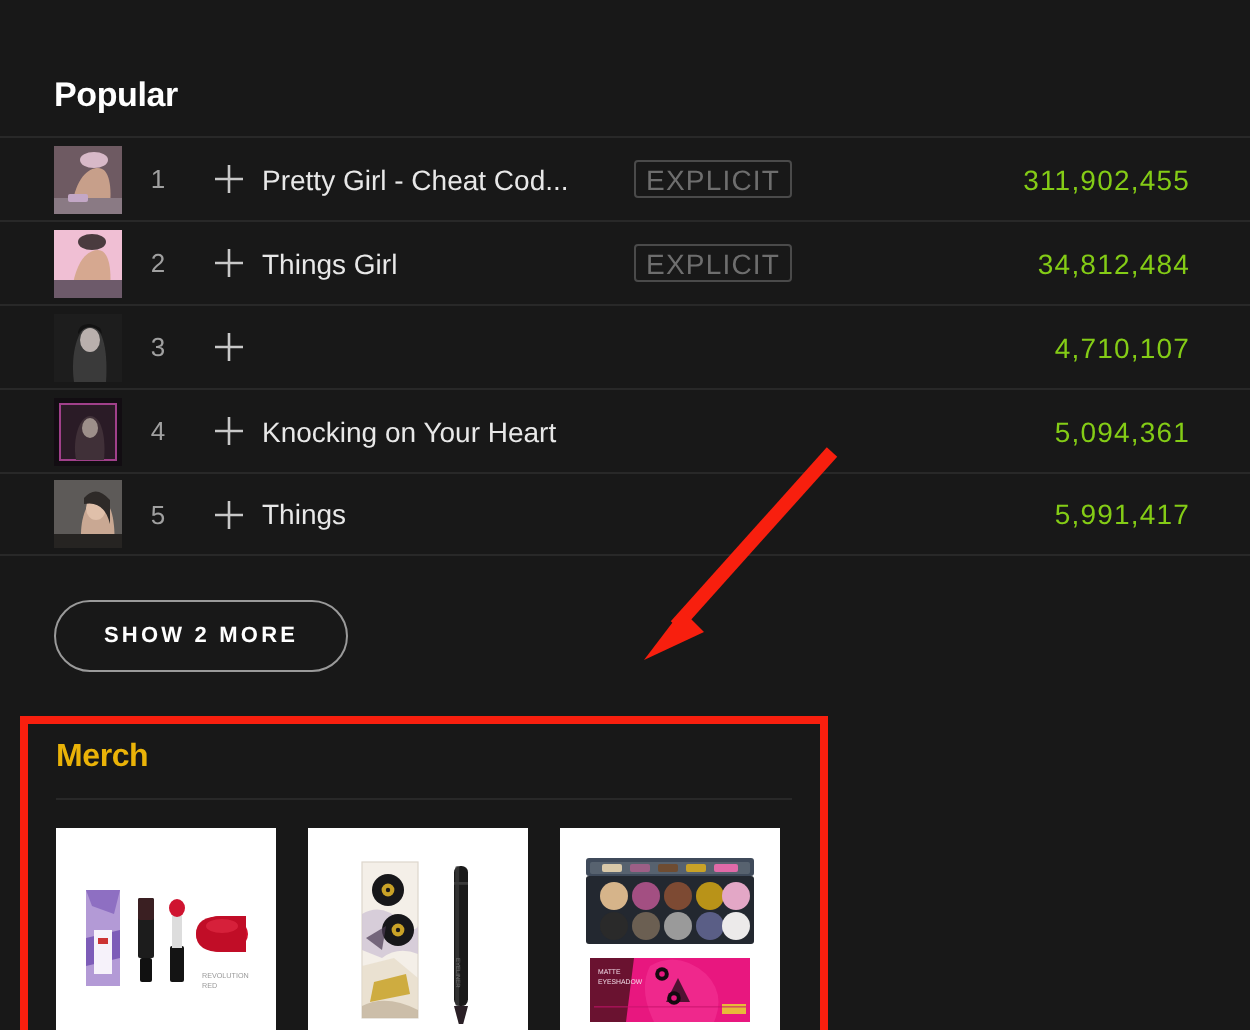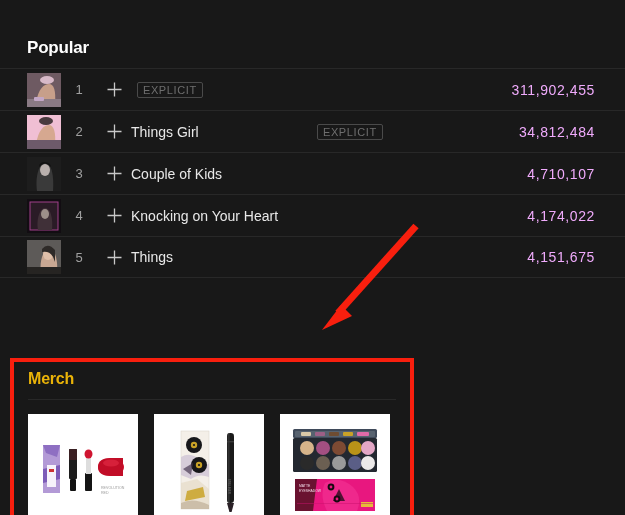--- a/index.html
+++ b/index.html
@@ -38,28 +38,28 @@
     cursor:pointer;
   }
   .track-add svg { display:block; }
   .track-title {
     flex:0 0 auto; width:180px;
     font-size:14px; color:#e8e8e8; white-space:nowrap;
     overflow:hidden; text-overflow:ellipsis;
   }
   .explicit-badge {
     flex:0 0 auto; margin-left:6px;
-    font-size:11px; letter-spacing:0.6px; color:#6e6e6e;
+    font-size:14px; letter-spacing:0.6px; color:#6e6e6e;
     border:1px solid #4a4a4a; border-radius:2px;
     padding:2px 5px 1px 5px; line-height:1;
   }
   .explicit-spacer { flex:0 0 auto; width:0; }
   .track-plays {
     margin-left:auto; text-align:right;
-    font-size:14px; color:#f0abfc; letter-spacing:0.6px;
+    font-size:14px; color:#84cc16; letter-spacing:0.6px;
     font-variant-numeric:tabular-nums;
   }
 
   .show-more-wrap { padding:22px 0 0 27px; }
   .show-more-btn {
     display:inline-block;
     border:1px solid #9a9a9a; border-radius:500px;
     color:#ffffff; background:transparent;
     font-size:11px; font-weight:bold; letter-spacing:1.6px;
     padding:11px 24px; cursor:pointer;
@@ -108,20 +108,21 @@
               <rect y="26" width="34" height="8" fill="#8a7a84"></rect>
               <rect x="7" y="24" width="10" height="4" rx="1" fill="#c3a7c6"></rect>
             </svg>
         </div>
         <div class="track-num">1</div>
         <div class="track-add">
           <svg width="15" height="15" viewBox="0 0 15 15">
               <path d="M7.5 0.5 V14.5 M0.5 7.5 H14.5" stroke="#c8c8c8" stroke-width="1.3"></path>
             </svg>
         </div>
+        <div class="track-title">Pretty Girl - Cheat Cod...</div>
         <div class="explicit-badge">EXPLICIT</div>
         <div class="track-plays">311,902,455</div>
       </div>
 
       <div class="track-row">
         <div class="track-art">
           <svg viewBox="0 0 34 34">
               <rect width="34" height="34" fill="#f0bfd4"></rect>
               <ellipse cx="19" cy="6" rx="7" ry="4" fill="#4a3b3f"></ellipse>
               <path d="M9 30 C11 15 17 10 22 10 C27 10 29 18 28 30 Z" fill="#d6a890"></path>
@@ -147,21 +148,20 @@
               <ellipse cx="18" cy="13" rx="5" ry="6" fill="#b9b0ad"></ellipse>
               <path d="M12 10 Q18 3 24 10 Q24 6 18 5 Q12 5 12 10Z" fill="#121212"></path>
             </svg>
         </div>
         <div class="track-num">3</div>
         <div class="track-add">
           <svg width="15" height="15" viewBox="0 0 15 15">
               <path d="M7.5 0.5 V14.5 M0.5 7.5 H14.5" stroke="#c8c8c8" stroke-width="1.3"></path>
             </svg>
         </div>
-        <div class="track-title">Couple of Kids</div>
         <div class="explicit-spacer"></div>
         <div class="track-plays">4,710,107</div>
       </div>
 
       <div class="track-row">
         <div class="track-art">
           <svg viewBox="0 0 34 34">
               <rect width="34" height="34" fill="#120d12"></rect>
               <rect x="3" y="3" width="28" height="28" fill="#2a1b26" stroke="#a0408a" stroke-width="1"></rect>
               <path d="M11 31 C9 20 13 9 18 9 C24 9 26 20 25 31 Z" fill="#403038"></path>
@@ -169,46 +169,49 @@
             </svg>
         </div>
         <div class="track-num">4</div>
         <div class="track-add">
           <svg width="15" height="15" viewBox="0 0 15 15">
               <path d="M7.5 0.5 V14.5 M0.5 7.5 H14.5" stroke="#c8c8c8" stroke-width="1.3"></path>
             </svg>
         </div>
         <div class="track-title">Knocking on Your Heart</div>
         <div class="explicit-spacer"></div>
-        <div class="track-plays">4,174,022</div>
+        <div class="track-plays">5,094,361</div>
       </div>
 
       <div class="track-row">
         <div class="track-art">
           <svg viewBox="0 0 34 34">
               <rect width="34" height="34" fill="#5d5a58"></rect>
               <path d="M14 34 C12 22 16 9 22 9 C29 9 31 22 30 34 Z" fill="#c9a893"></path>
               <ellipse cx="21" cy="14" rx="5" ry="6" fill="#e0c0aa"></ellipse>
               <path d="M15 9 Q21 2 28 10 L28 22 Q25 10 15 12Z" fill="#2e2a28"></path>
               <rect y="27" width="34" height="7" fill="#262422"></rect>
             </svg>
         </div>
         <div class="track-num">5</div>
         <div class="track-add">
           <svg width="15" height="15" viewBox="0 0 15 15">
               <path d="M7.5 0.5 V14.5 M0.5 7.5 H14.5" stroke="#c8c8c8" stroke-width="1.3"></path>
             </svg>
         </div>
         <div class="track-title">Things</div>
         <div class="explicit-spacer"></div>
-        <div class="track-plays">4,151,675</div>
+        <div class="track-plays">5,991,417</div>
       </div>
 
     </div>
 
+    <div class="show-more-wrap">
+      <button class="show-more-btn">SHOW 2 MORE</button>
+    </div>
   </div>
 
   <div class="merch-section">
     <div class="merch-title">Merch</div>
     <div class="merch-divider"></div>
     <div class="merch-items">
 
       <div class="merch-card">
         <svg width="104" height="104" viewBox="0 0 104 104">
           <rect width="104" height="104" fill="#ffffff"></rect>

